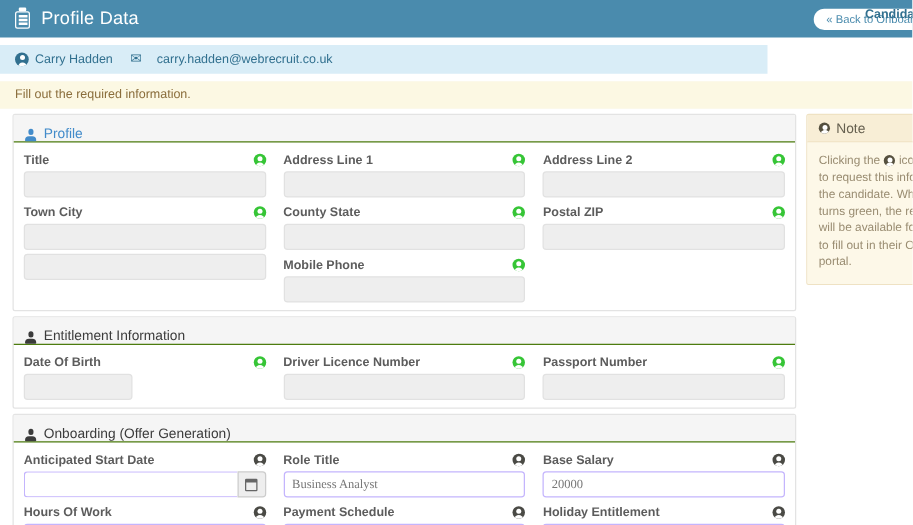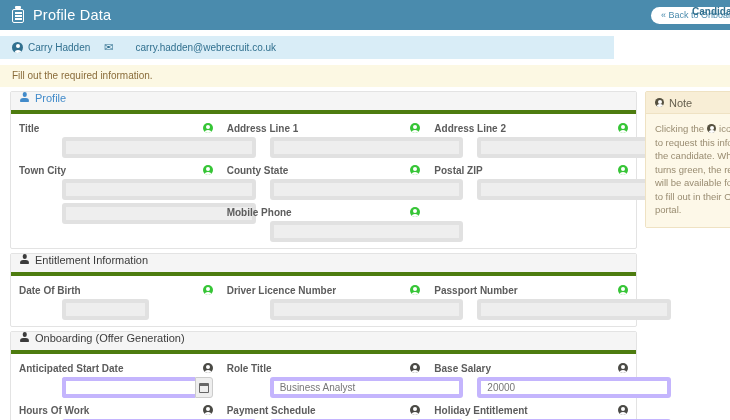--- a/index.html
+++ b/index.html
@@ -30,21 +30,21 @@
   }
 
   
   .cand-bar {
     position:absolute; top:36px; left:0; width:614px; height:23px;
     background:#D9EDF7; display:flex; align-items:center; padding:0 12px;
     font-size:10px; color:#31708F;
   }
   .cand-bar .name { margin-left:5px; }
   .cand-bar .mail-icon { margin-left:14px; font-size:11px; line-height:1; }
-  .cand-bar .email { margin-left:22px; }
+  .cand-bar .email { margin-left:12px; }
   .cand-right { position:absolute; left:692px; top:6px; font-weight:bold; font-size:10px; color:#31708F; white-space:nowrap; }
 
   
   .picon { display:inline-block; position:relative; border-radius:50%; width:10px; height:10px; overflow:hidden; flex:none; }
   .picon::before { content:""; position:absolute; top:1.5px; left:50%; transform:translateX(-50%);
     width:4px; height:4px; border-radius:50%; background:#fff; }
   .picon::after { content:""; position:absolute; bottom:-1px; left:50%; transform:translateX(-50%);
     width:7px; height:4px; border-radius:4px 4px 0 0; background:#fff; }
   .picon.green  { background:#36C536; }
   .picon.darkic { background:#4A4A45; }
@@ -61,35 +61,35 @@
   
   .alert-bar {
     position:absolute; top:65px; left:0; width:730px; height:22px;
     background:#FCF8E3; color:#8A6D3B; font-size:10px; line-height:22px; padding:0 12px;
   }
 
   
   .panels { position:absolute; top:91px; left:10px; width:627px; display:flex; flex-direction:column; gap:4px; }
   .panel { background:#fff; border:1px solid #e3e3e3; border-radius:2px; }
   .panel-head {
-    background:#F5F5F5; border-bottom:4px solid #4d7c0f; height:22px;
-    display:flex; align-items:flex-start; gap:6px; padding:0 9px; font-size:11px;
+    background:#F5F5F5; border-bottom:1px solid #4d7c0f; height:22px;
+    display:flex; align-items:flex-end; gap:6px; padding:0 9px; font-size:11px;
   }
   .panel-head.blue { color:#428BCA; }
   .panel-head.dark { color:#3b3b3b; }
   .panel-body {
     display:grid; grid-template-columns:repeat(3,1fr);
     column-gap:14px; row-gap:3px; padding:5px 8px 6px;
   }
   .field {}
   .label-row { display:flex; align-items:center; justify-content:space-between; height:12px; margin:3px 0 3px; }
   .flabel { font-size:10px; font-weight:bold; color:#5c5c5c; white-space:nowrap; }
   .inp {
-    width:100%; height:21px; border:4px solid #c4b5fd; border-radius:3px;
-    font-size:10px; color:#777; padding:0 6px; font-family:Liberation Sans, sans-serif; background:#fff; display:block;margin-left:43px;
+    width:100%; height:21px; border:1px solid #c4b5fd; border-radius:3px;
+    font-size:10px; color:#777; padding:0 6px; font-family:Liberation Serif, serif; background:#fff; display:block;
   }
   .inp.static { background:#eee; border-color:#e1e1e1; }
   .inp.narrow { width:45%; }
   .igroup { display:flex; }
   .igroup .inp { border-radius:3px 0 0 3px; border-right:none; }
   .iaddon {
     width:26px; height:21px; background:#eee; border:1px solid #ccc; border-radius:0 3px 3px 0;
     display:flex; align-items:center; justify-content:center; cursor:pointer;
   }
   .cal { width:10px; height:10px; border:1px solid #666; border-top:3px solid #666; border-radius:1px; }

